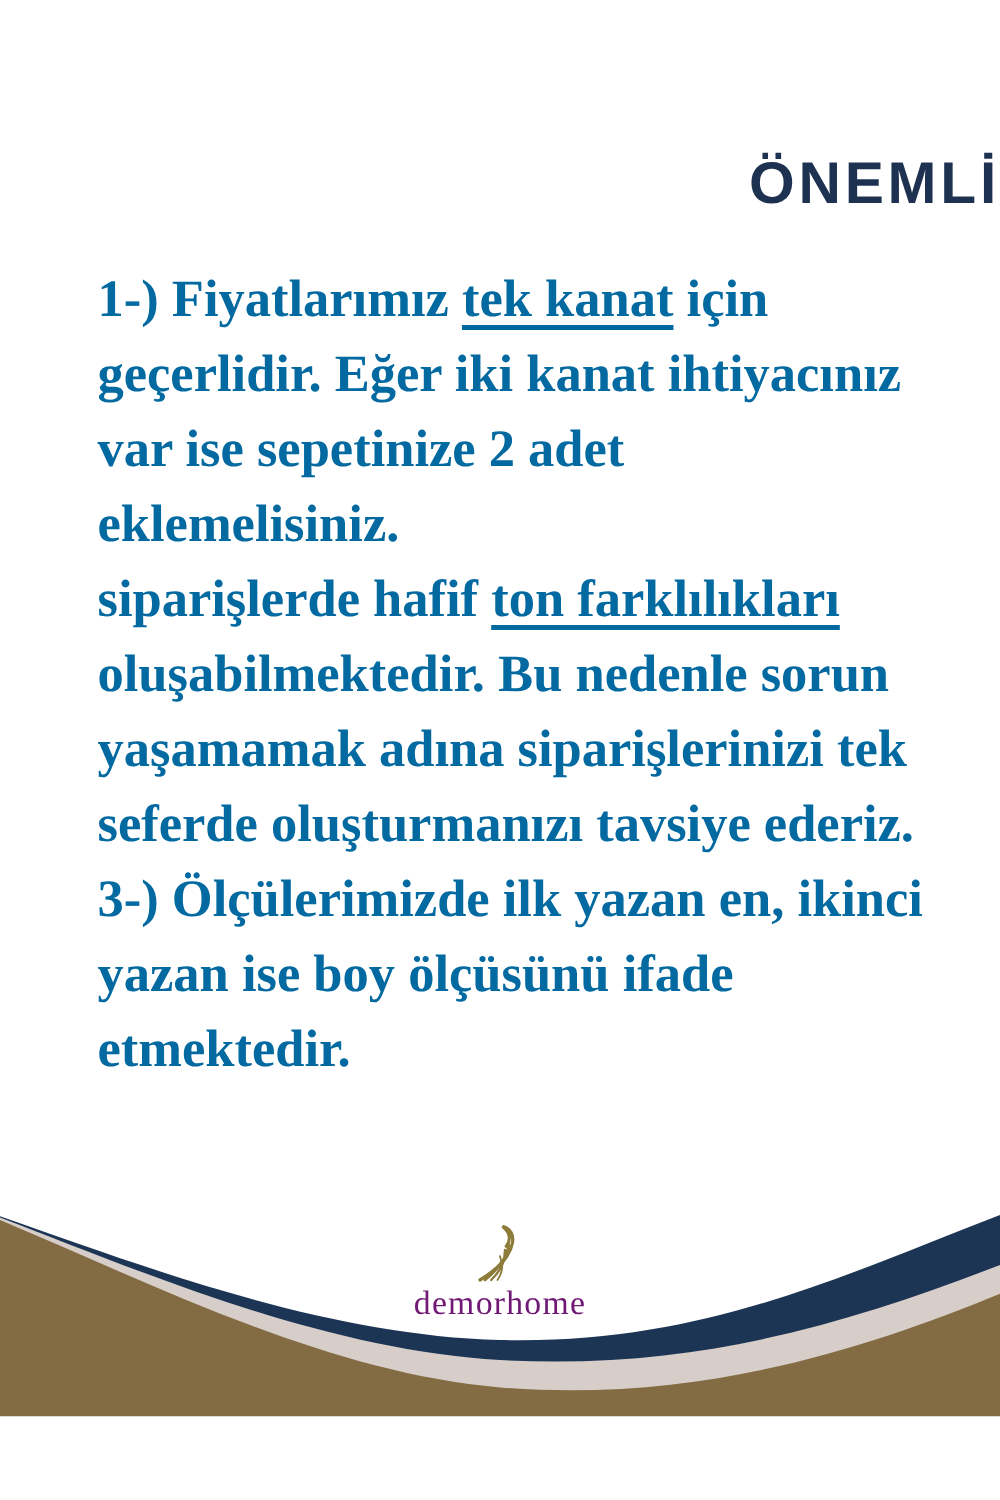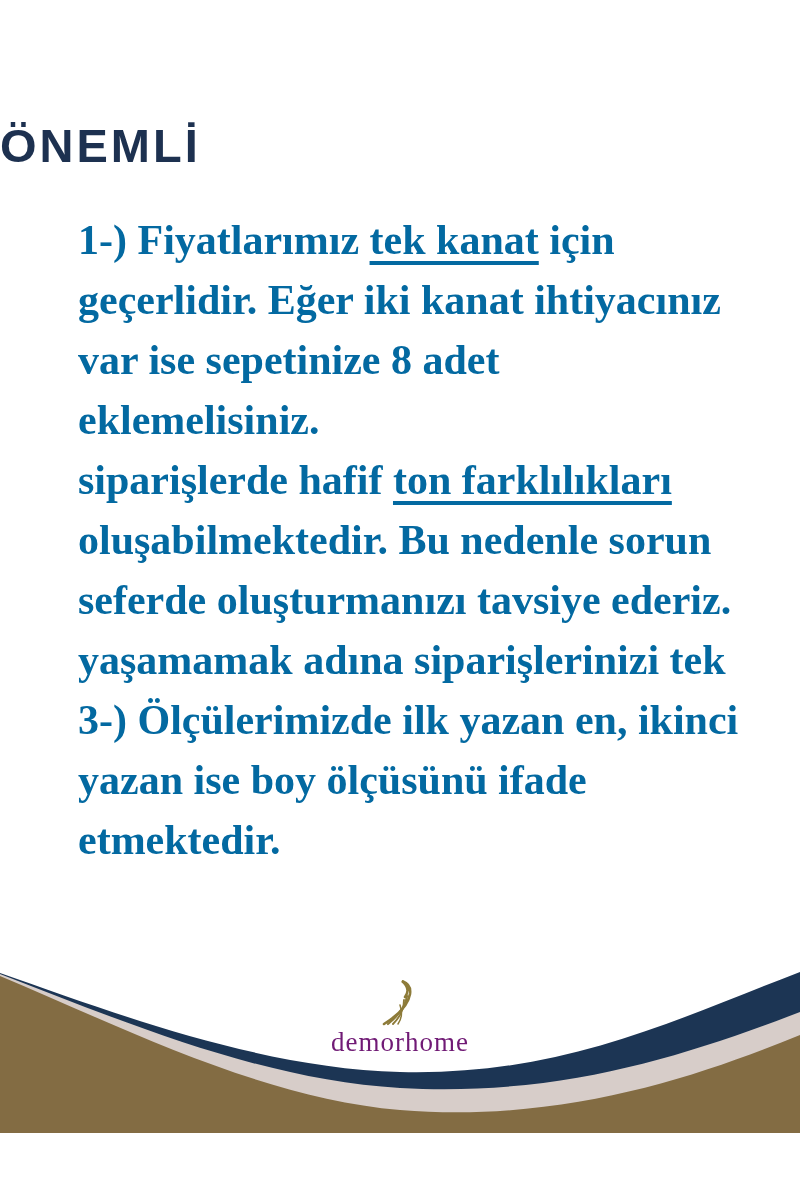--- a/index.html
+++ b/index.html
@@ -9,21 +9,21 @@
     height: 1200px;
     background: #ffffff;
     overflow: hidden;
     font-family: "Liberation Serif", serif;
   }
   .title {
     position: absolute;
     top: 118px;
     left: 0;
     width: 100%;
-    text-align: left;
+    text-align: right;
     font-family: "Liberation Sans", sans-serif;
     font-weight: bold;
     font-size: 47px;
     letter-spacing: 3px;
     color: #1d3150;
     margin: 0;
   }
   .body-text {
     position: absolute;
     top: 210px;
@@ -71,26 +71,26 @@
 </head>
 <body>
 
 <div class="page">
 
   <h1 class="title">ÖNEMLİ</h1>
 
   <div class="body-text" id="body-lines">
       <div class="body-line"><span>1-) Fiyatlarımız </span><span class="u-seg">tek kanat</span><span> için</span></div>
       <div class="body-line"><span>geçerlidir. Eğer iki kanat ihtiyacınız</span></div>
-      <div class="body-line"><span>var ise sepetinize 8 adet</span></div>
+      <div class="body-line"><span>var ise sepetinize 2 adet</span></div>
       <div class="body-line"><span>eklemelisiniz.</span></div>
       <div class="body-line"><span>siparişlerde hafif </span><span class="u-seg">ton farklılıkları</span></div>
       <div class="body-line"><span>oluşabilmektedir. Bu nedenle sorun</span></div>
+      <div class="body-line"><span>yaşamamak adına siparişlerinizi tek</span></div>
       <div class="body-line"><span>seferde oluşturmanızı tavsiye ederiz.</span></div>
-      <div class="body-line"><span>yaşamamak adına siparişlerinizi tek</span></div>
       <div class="body-line"><span>3-) Ölçülerimizde ilk yazan en, ikinci</span></div>
       <div class="body-line"><span>yazan ise boy ölçüsünü ifade</span></div>
       <div class="body-line"><span>etmektedir.</span></div>
     </div>
 
   <svg class="footer-wave" viewBox="0 0 800 240" preserveAspectRatio="none" xmlns="http://www.w3.org/2000/svg">
     <path d="M0,13 C120,55 260,108 400,112 C560,116 670,62 800,12 L800,240 L0,240 Z" fill="#1c3554"></path>
     <path d="M0,14 C120,60 260,120 400,128 C560,137 685,96 800,52 L800,240 L0,240 Z" fill="#d7cdc9"></path>
     <path d="M0,16 C120,66 260,138 400,150 C560,163 695,118 800,75 L800,240 L0,240 Z" fill="#836c43"></path>
     <rect x="0" y="173" width="800" height="67" fill="#ffffff"></rect>

